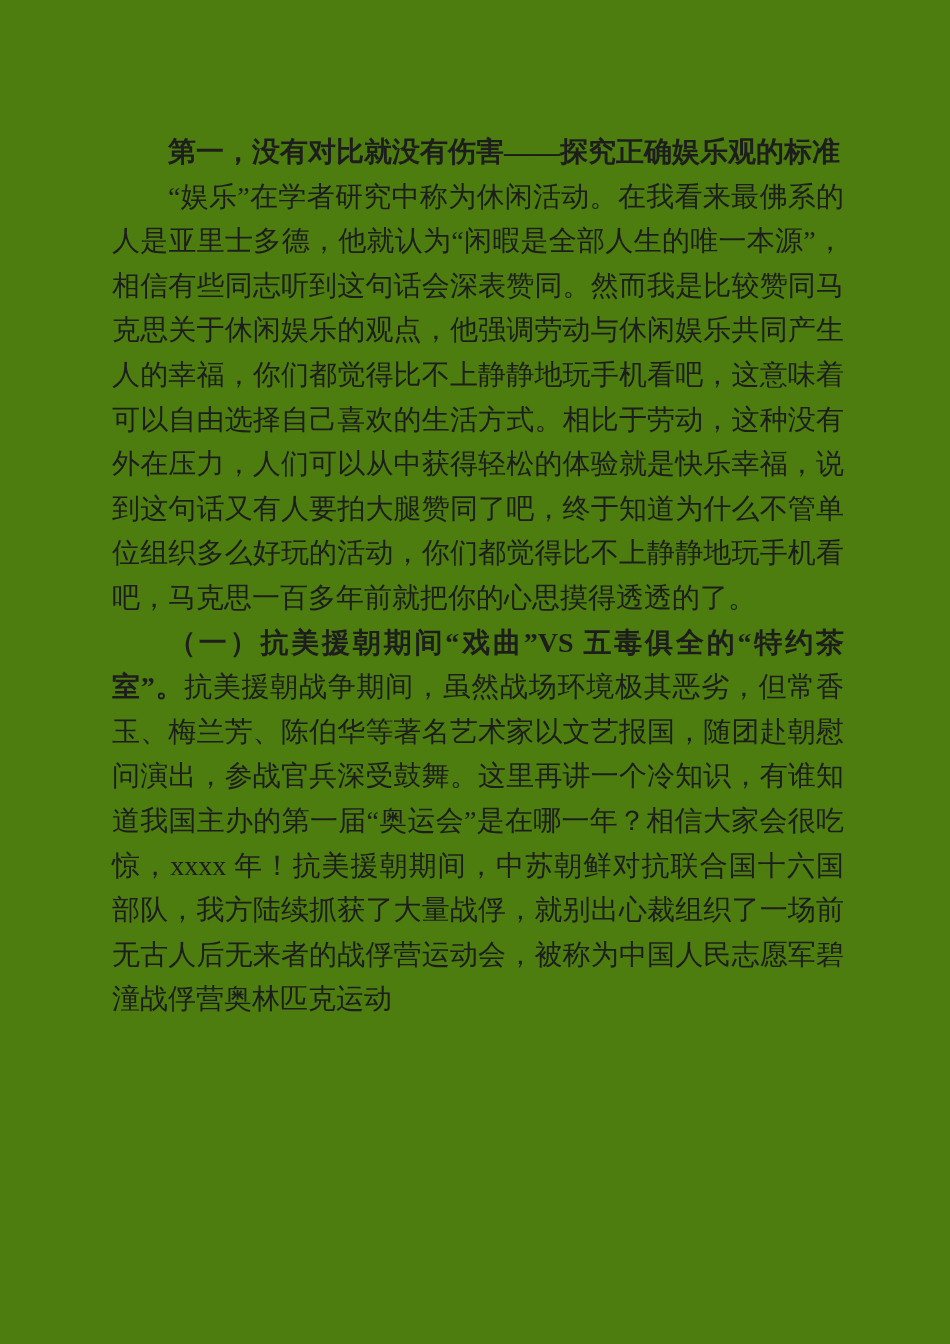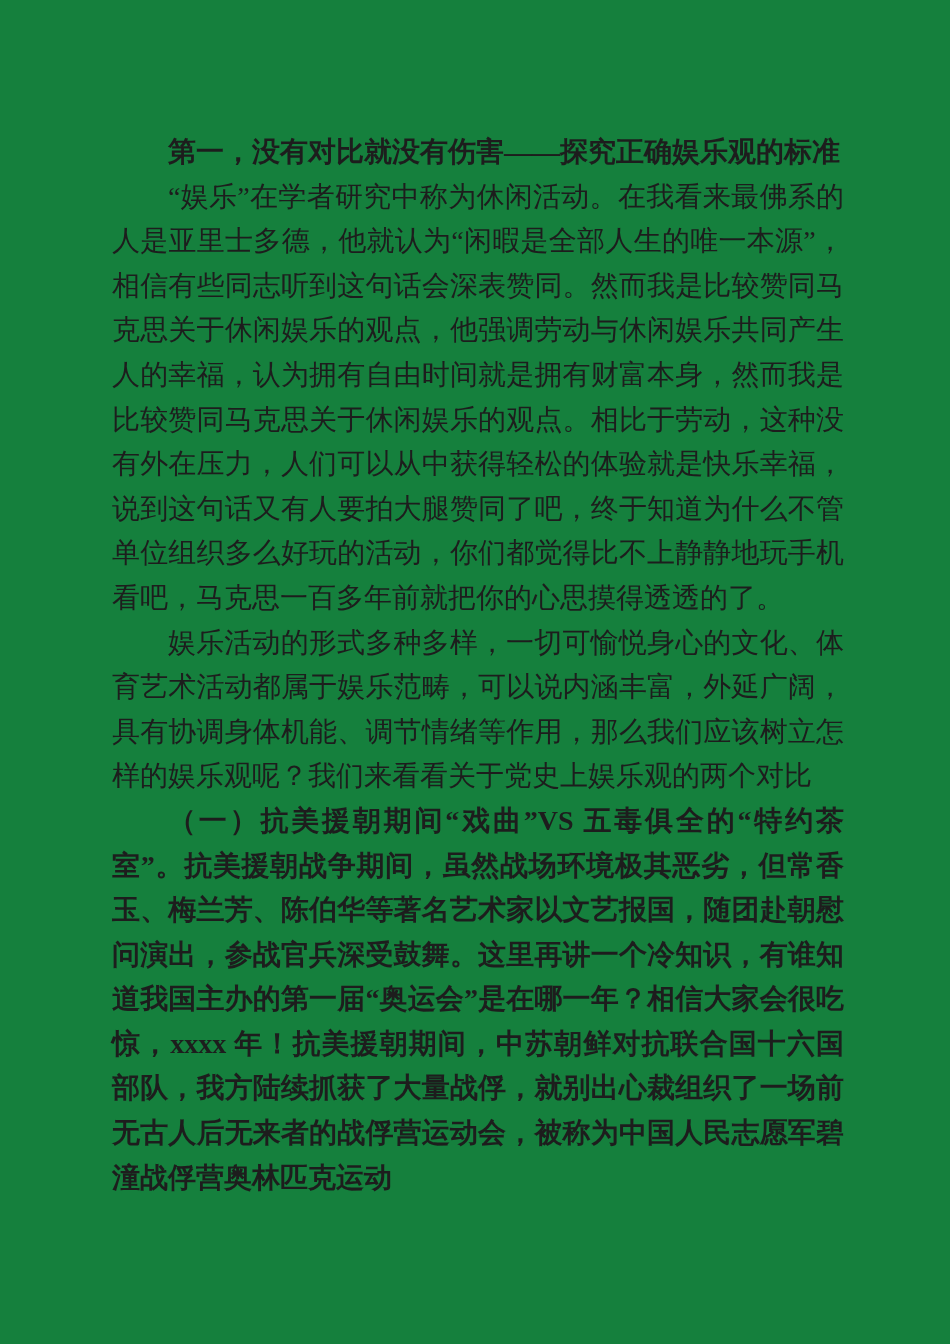--- a/index.html
+++ b/index.html
@@ -5,21 +5,21 @@
   html, body {
     margin: 0;
     padding: 0;
     background: #ffffff;
   }
   .page {
     position: relative;
     width: 950px;
     height: 1344px;
     box-sizing: border-box;
-    background: #15803d;
+    background: #4d7c0f;
     padding: 130px 106px 0 112px;
     overflow: hidden;
     font-family: "Liberation Serif", "DejaVu Serif", serif;
     font-size: 28px;
     line-height: 44.6px;
     color: #1d1d1d;
     text-align: justify;
     text-justify: inter-ideograph;
   }
   .para {
@@ -29,29 +29,28 @@
     font-weight: 400;
     word-break: break-all;
   }
   .heading {
     font-weight: 700;
   }
   .inline-heading {
     font-weight: 700;
   }
   .inline-body {
-    font-weight: 700;
+    font-weight: 400;
   }
 </style>
 </head>
 <body>
 
 <div class="page">
 
   <p class="para heading">第一，没有对比就没有伤害——探究正确娱乐观的标准</p>
 
-  <p class="para">“娱乐”在学者研究中称为休闲活动。在我看来最佛系的人是亚里士多德，他就认为“闲暇是全部人生的唯一本源”，相信有些同志听到这句话会深表赞同。然而我是比较赞同马克思关于休闲娱乐的观点，他强调劳动与休闲娱乐共同产生人的幸福，认为拥有自由时间就是拥有财富本身，然而我是比较赞同马克思关于休闲娱乐的观点。相比于劳动，这种没有外在压力，人们可以从中获得轻松的体验就是快乐幸福，说到这句话又有人要拍大腿赞同了吧，终于知道为什么不管单位组织多么好玩的活动，你们都觉得比不上静静地玩手机看吧，马克思一百多年前就把你的心思摸得透透的了。</p>
+  <p class="para">“娱乐”在学者研究中称为休闲活动。在我看来最佛系的人是亚里士多德，他就认为“闲暇是全部人生的唯一本源”，相信有些同志听到这句话会深表赞同。然而我是比较赞同马克思关于休闲娱乐的观点，他强调劳动与休闲娱乐共同产生人的幸福，你们都觉得比不上静静地玩手机看吧，这意味着可以自由选择自己喜欢的生活方式。相比于劳动，这种没有外在压力，人们可以从中获得轻松的体验就是快乐幸福，说到这句话又有人要拍大腿赞同了吧，终于知道为什么不管单位组织多么好玩的活动，你们都觉得比不上静静地玩手机看吧，马克思一百多年前就把你的心思摸得透透的了。</p>
 
-  <p class="para">娱乐活动的形式多种多样，一切可愉悦身心的文化、体育艺术活动都属于娱乐范畴，可以说内涵丰富，外延广阔，具有协调身体机能、调节情绪等作用，那么我们应该树立怎样的娱乐观呢？我们来看看关于党史上娱乐观的两个对比</p>
 
   <p class="para"><span class="inline-heading">（一）抗美援朝期间“戏曲”VS 五毒俱全的“特约茶室”。</span><span class="inline-body">抗美援朝战争期间，虽然战场环境极其恶劣，但常香玉、梅兰芳、陈伯华等著名艺术家以文艺报国，随团赴朝慰问演出，参战官兵深受鼓舞。这里再讲一个冷知识，有谁知道我国主办的第一届“奥运会”是在哪一年？相信大家会很吃惊，xxxx 年！抗美援朝期间，中苏朝鲜对抗联合国十六国部队，我方陆续抓获了大量战俘，就别出心裁组织了一场前无古人后无来者的战俘营运动会，被称为中国人民志愿军碧潼战俘营奥林匹克运动</span></p>
 
 </div>
 
 </body></html>

